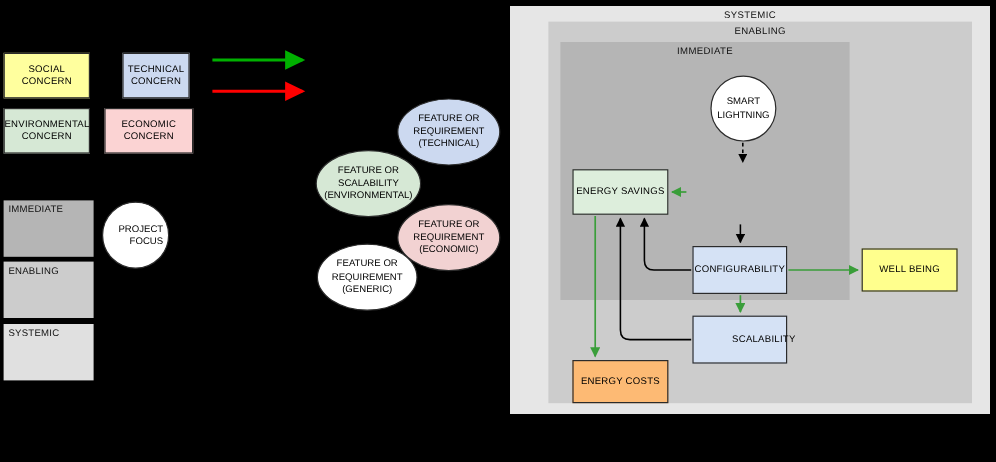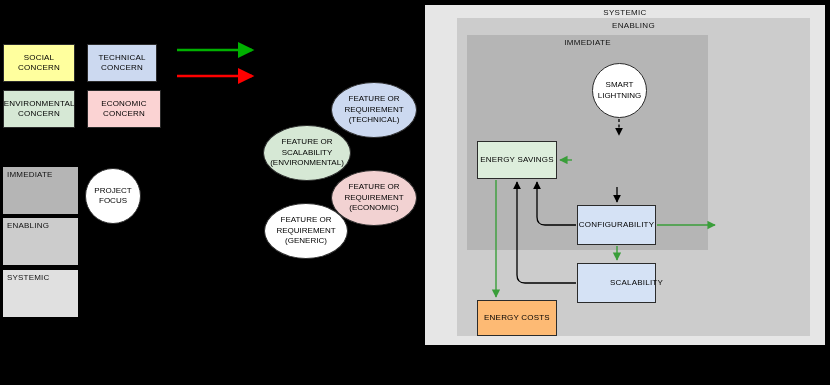--- a/index.html
+++ b/index.html
@@ -46,21 +46,21 @@
 </style>
 </head>
 <body>
 
 <div id="page">
 
   <div class="box sw-social" style="left:3px;top:44px;width:72px;height:38px;">
     <span>SOCIAL CONCERN</span>
   </div>
 
-  <div class="box sw-tech" style="left:87px;top:44px;width:70px;height:38px;">
+  <div class="box sw-tech" style="left:102px;top:44px;width:56px;height:38px;">
     <span>TECHNICAL CONCERN</span>
   </div>
 
   <div class="box sw-env" style="left:3px;top:90px;width:72px;height:38px;">
     <span>ENVIRONMENTAL CONCERN</span>
   </div>
 
   <div class="box sw-econ" style="left:87px;top:90px;width:74px;height:38px;">
     <span>ECONOMIC CONCERN</span>
   </div>
@@ -75,21 +75,21 @@
   </div>
 
   <div class="ell e-econ" style="left:331px;top:170px;width:86px;height:56px;">
     <span>FEATURE OR REQUIREMENT (ECONOMIC)</span>
   </div>
 
   <div class="ell e-gen" style="left:264px;top:203px;width:84px;height:56px;">
     <span>FEATURE OR REQUIREMENT (GENERIC)</span>
   </div>
 
-  <div class="ell n-white" style="left:85px;top:168px;width:56px;height:56px;">
+  <div class="ell n-white" style="left:85px;top:168px;width:56px;height:56px;text-align:right;">
     <span>PROJECT FOCUS</span>
   </div>
 
   <div class="legendbox" style="left:3px;top:167px;width:75px;height:47px;background:#b5b5b5;">
     <span>IMMEDIATE</span>
   </div>
   <div class="legendbox" style="left:3px;top:218px;width:75px;height:47px;background:#cccccc;">
     <span>ENABLING</span>
   </div>
   <div class="legendbox" style="left:3px;top:270px;width:75px;height:47px;background:#e0e0e0;">
@@ -154,18 +154,21 @@
   </div>
 
   <div class="box n-blue" style="left:577px;top:205px;width:79px;height:40px;">
     <span>CONFIGURABILITY</span>
   </div>
 
   <div class="box n-blue" style="left:577px;top:263px;width:79px;height:40px;padding-left:40px;">
     <span>SCALABILITY</span>
   </div>
 
+  <div class="box n-yellow" style="left:718px;top:207px;width:80px;height:36px;">
+    <span>WELL BEING</span>
+  </div>
 
   <div class="box n-pink" style="left:477px;top:300px;width:80px;height:36px;">
     <span>ENERGY COSTS</span>
   </div>
 
 </div>
 
 </body></html>

